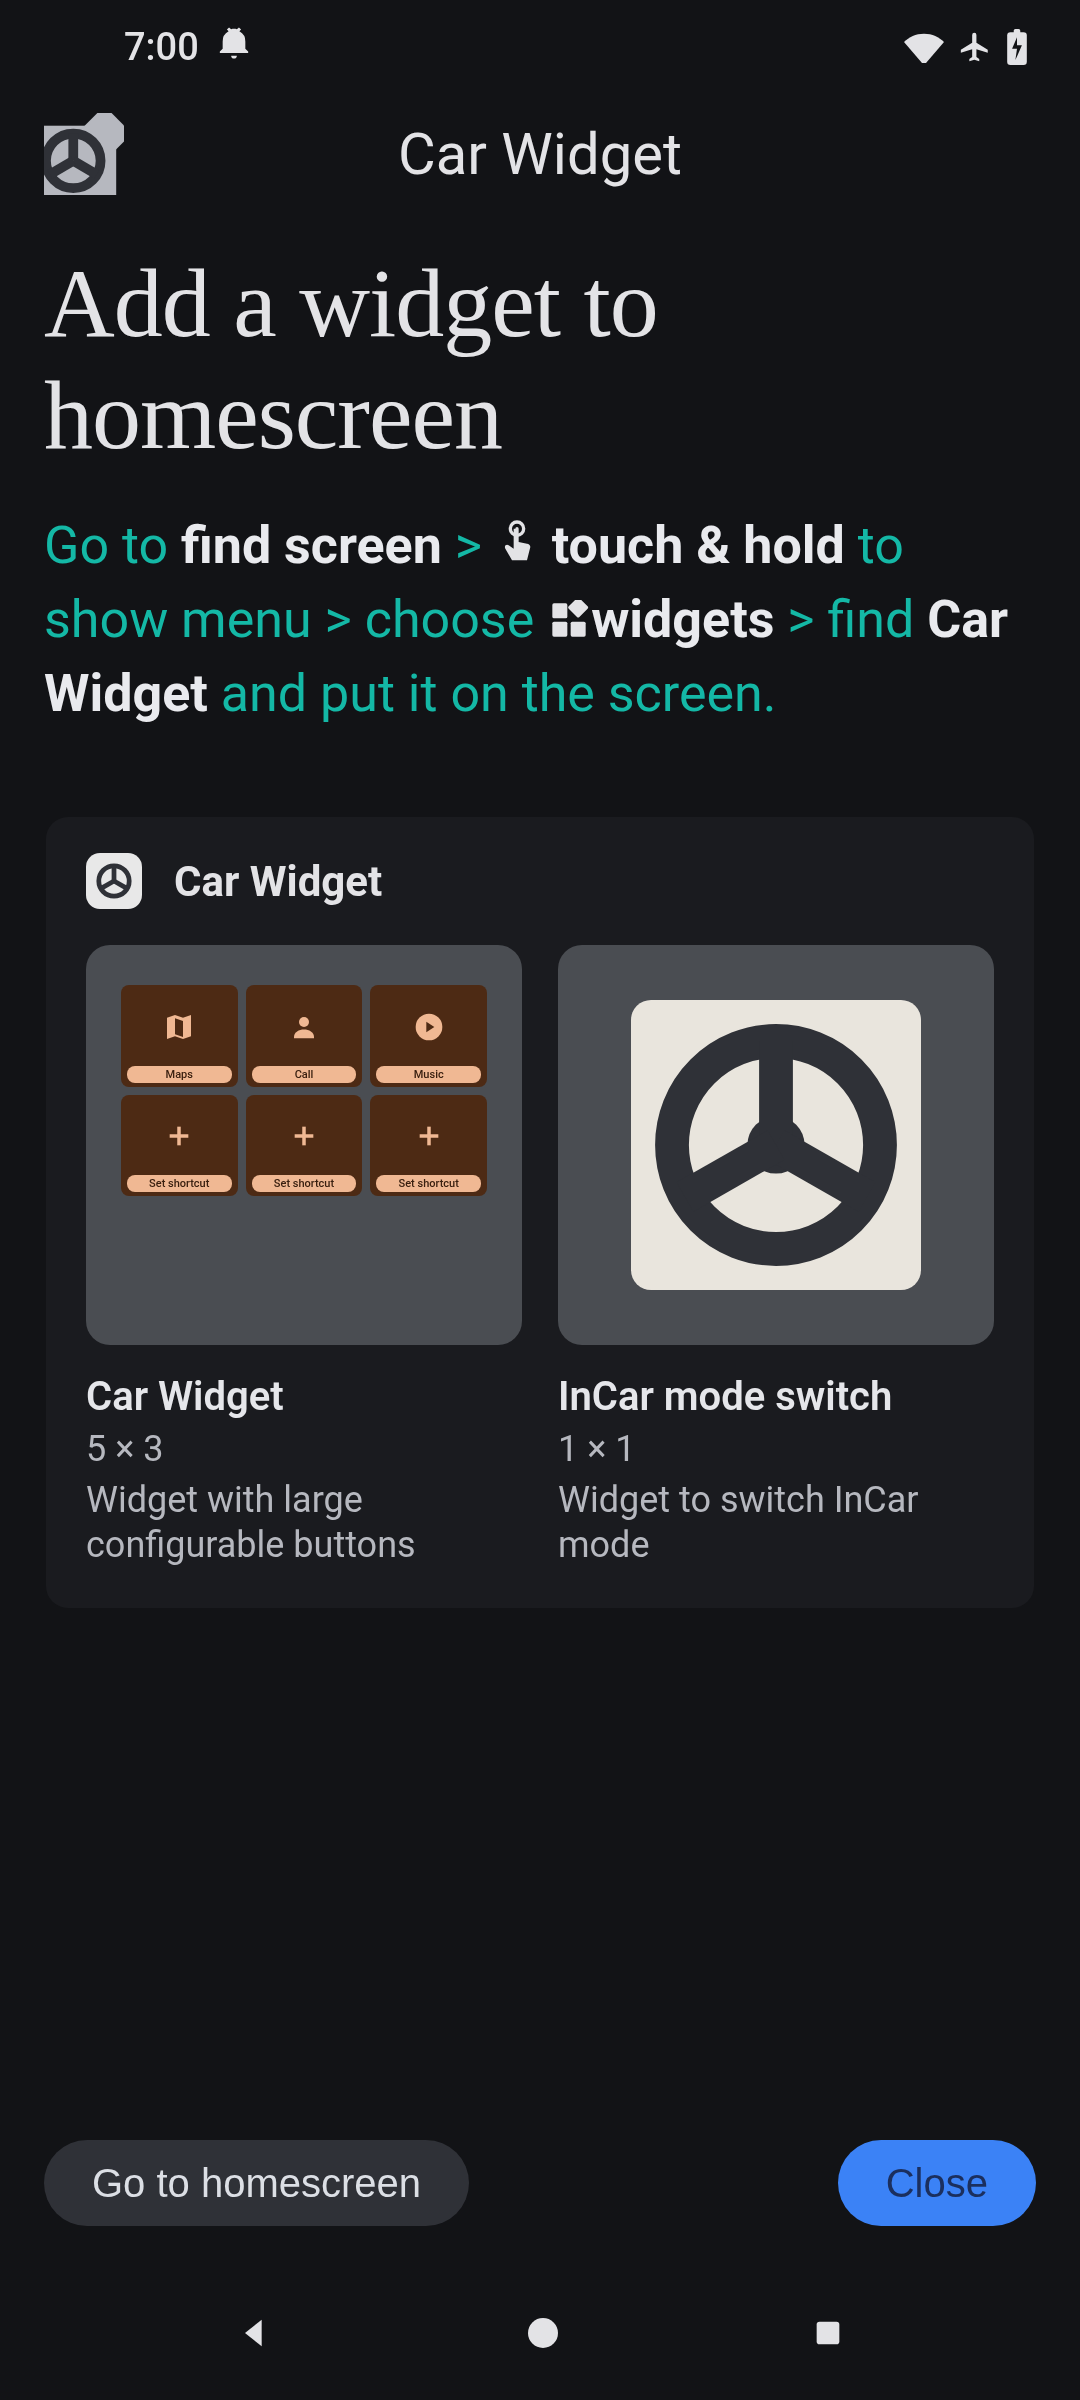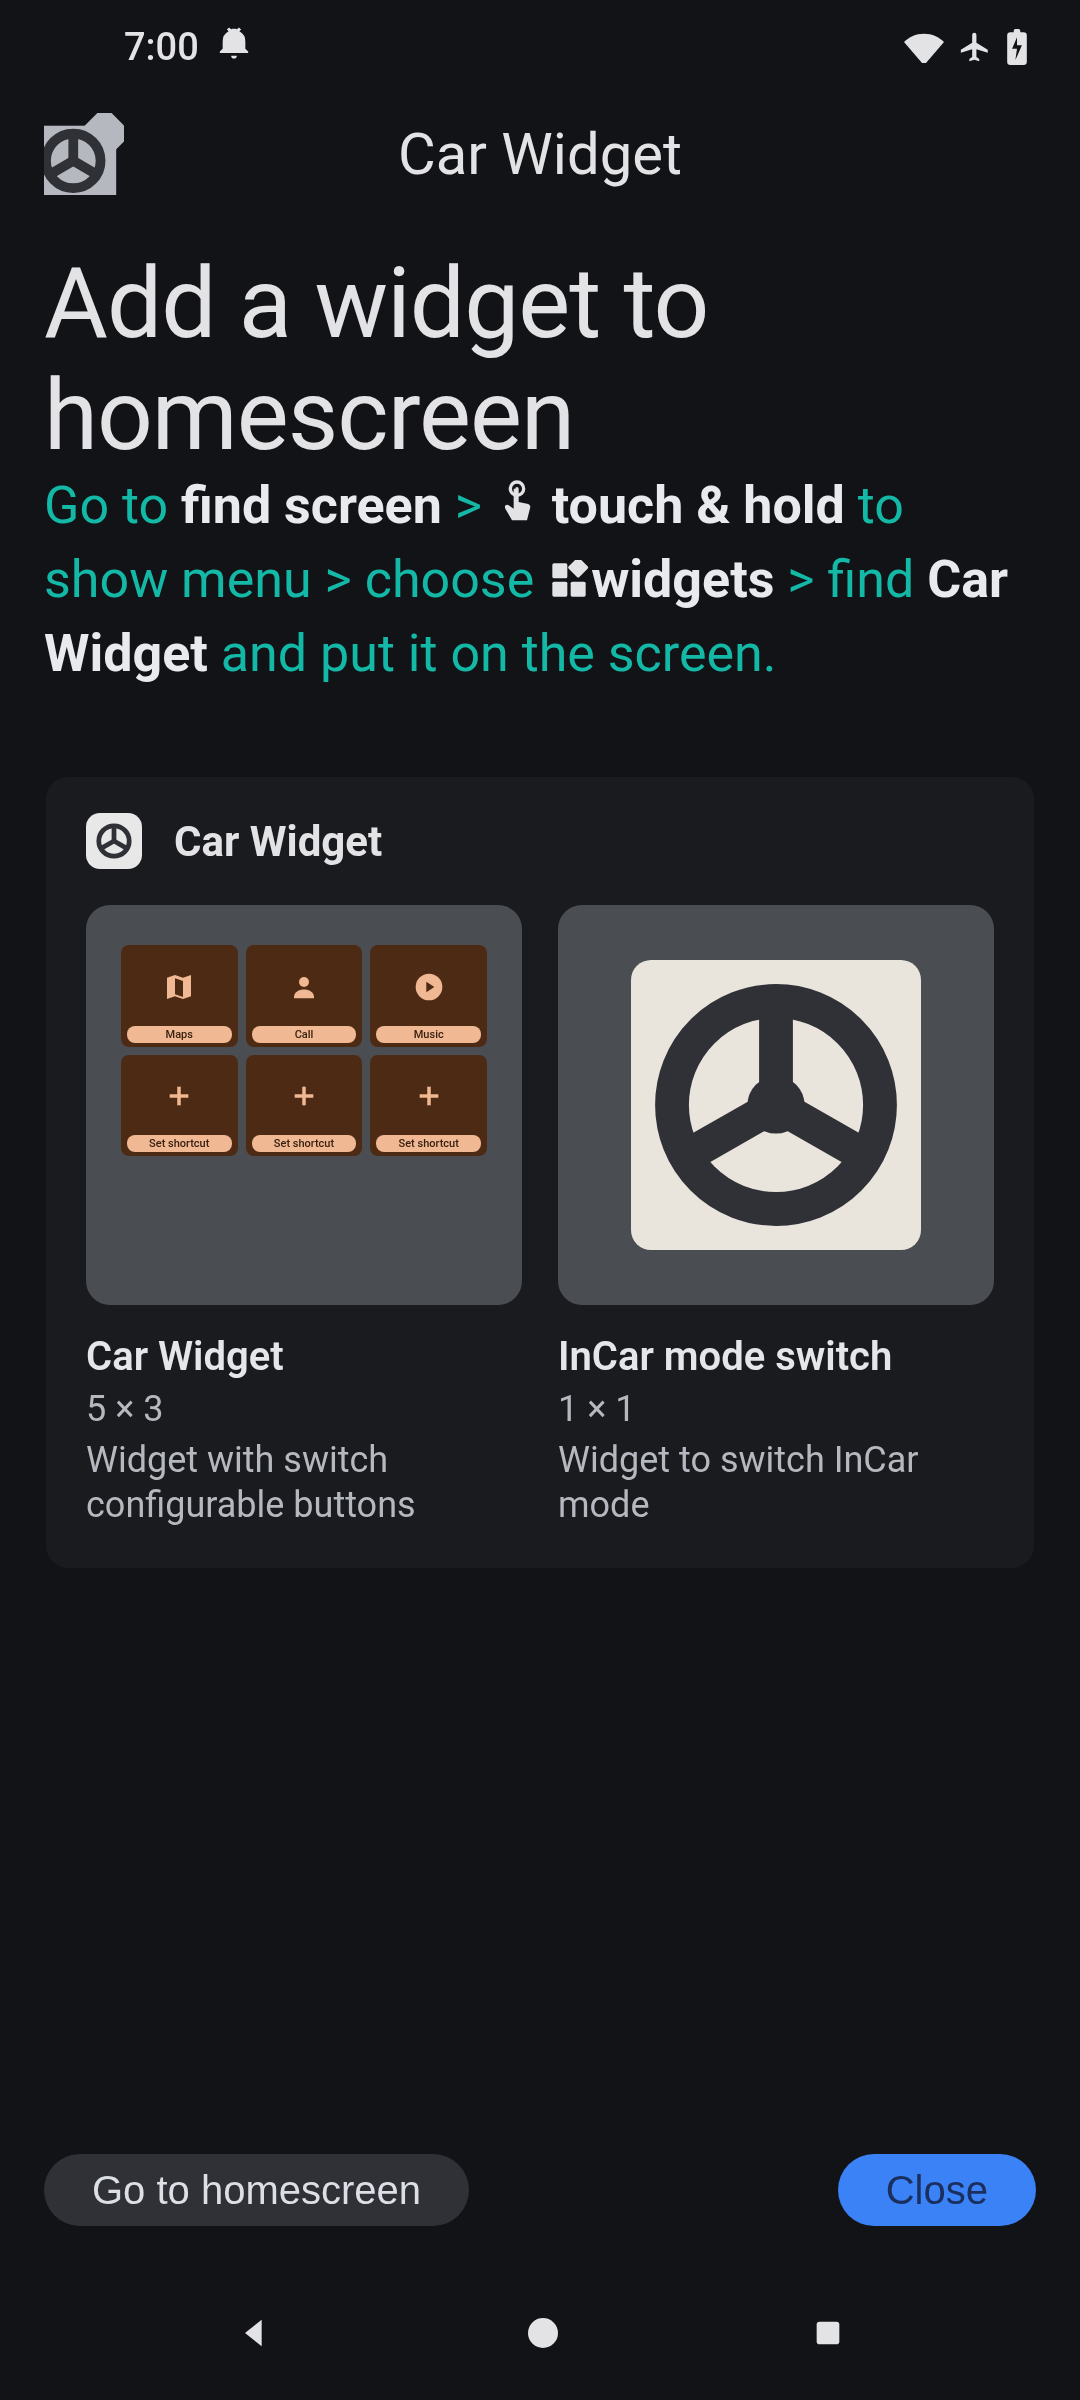--- a/index.html
+++ b/index.html
@@ -45,20 +45,22 @@
 
   .content {
     padding: 24px 44px 0 44px;
   }
   .page-title {
     font-size: 98px;
     font-weight: 400;
     line-height: 1.14;
     color: #e3e3e6;
     letter-spacing: -1px;
+    margin-bottom: 40px;
+    font-family: Liberation Serif, serif;
   }
   .instructions {
     font-size: 52px;
     line-height: 1.36;
     color: #cfd2d7;
   }
   .instructions .bold { font-weight: 700; color: #e9eaee; }
   .instructions .light { color: #14b8a6; }
   .inline-icon {
     display: inline-block;
@@ -169,21 +171,21 @@
 
   .footer {
     position: absolute;
     left: 0; right: 0;
     bottom: 174px;
     display: flex;
     justify-content: space-between;
     padding: 0 44px;
   }
   .btn {
-    height: 72px;
+    height: 86px;
     border-radius: 50px;
     display: flex; align-items:center; justify-content:center;
     font-size: 40px;
     padding: 0 48px;
     cursor: pointer;
     border: none;
   }
   .btn-secondary {
     background: #2f3137;
     color: #dcdfe5;
@@ -341,21 +343,21 @@
                     <line x1="12" y1="4" x2="12" y2="20"></line>
                     <line x1="4" y1="12" x2="20" y2="12"></line>
                   </svg>
               </div>
               <div class="sc-label">Set shortcut</div>
             </div>
           </div>
         </div>
         <div class="widget-name">Car Widget</div>
         <div class="widget-size">5 × 3</div>
-        <div class="widget-desc">Widget with switch configurable buttons</div>
+        <div class="widget-desc">Widget with large configurable buttons</div>
       </div>
 
       <div class="widget-item">
         <div class="widget-preview">
           <div class="widget-preview-square">
             <svg width="260" height="260" viewBox="0 0 100 100">
               <circle cx="50" cy="50" r="40" fill="none" stroke="#2f3137" stroke-width="13"></circle>
               <circle cx="50" cy="50" r="11" fill="#2f3137"></circle>
               <line x1="50" y1="50" x2="50" y2="10" stroke="#2f3137" stroke-width="13"></line>
               <line x1="50" y1="50" x2="85" y2="70" stroke="#2f3137" stroke-width="13"></line>

